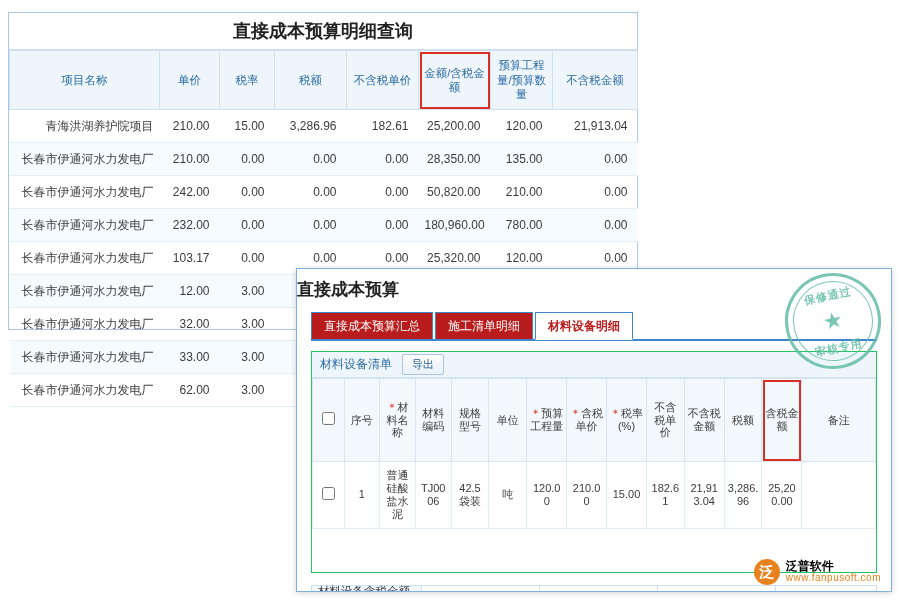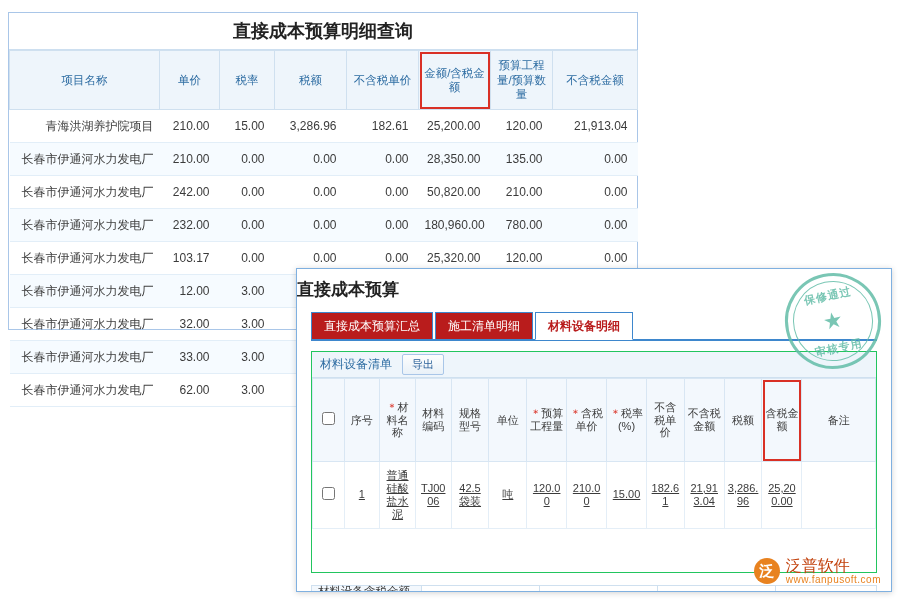--- a/index.html
+++ b/index.html
@@ -230,21 +230,20 @@
   table.detail td {
     border: 1px solid #e4eef7;
     font-size: 11px;
     padding: 4px 3px;
     height: 58px;
     vertical-align: middle;
     text-align: center;
     color: #3b3b3b;
     word-break: break-all;
     line-height: 1.2;
-    text-decoration: underline;
   }
   th.boxed {
     outline: 2px solid #d93025;
     outline-offset: -3px;
   }
   input[type=checkbox] {
     width: 13px;
     height: 13px;
     margin: 0;
   }
@@ -287,23 +286,23 @@
     background: #e8821f;
     color: #fff;
     font-size: 15px;
     font-weight: bold;
     display: flex;
     align-items: center;
     justify-content: center;
   }
   #logo .words { line-height: 1.05; }
   #logo .cn {
-    font-size: 16px;
-    font-weight: normal;
-    color: #c2410c;
+    font-size: 12px;
+    font-weight: bold;
+    color: #000000;
   }
   #logo .en {
     font-size: 10px;
     color: #e8821f;
     letter-spacing: .5px;
   }
 </style>
 </head>
 <body>
 

